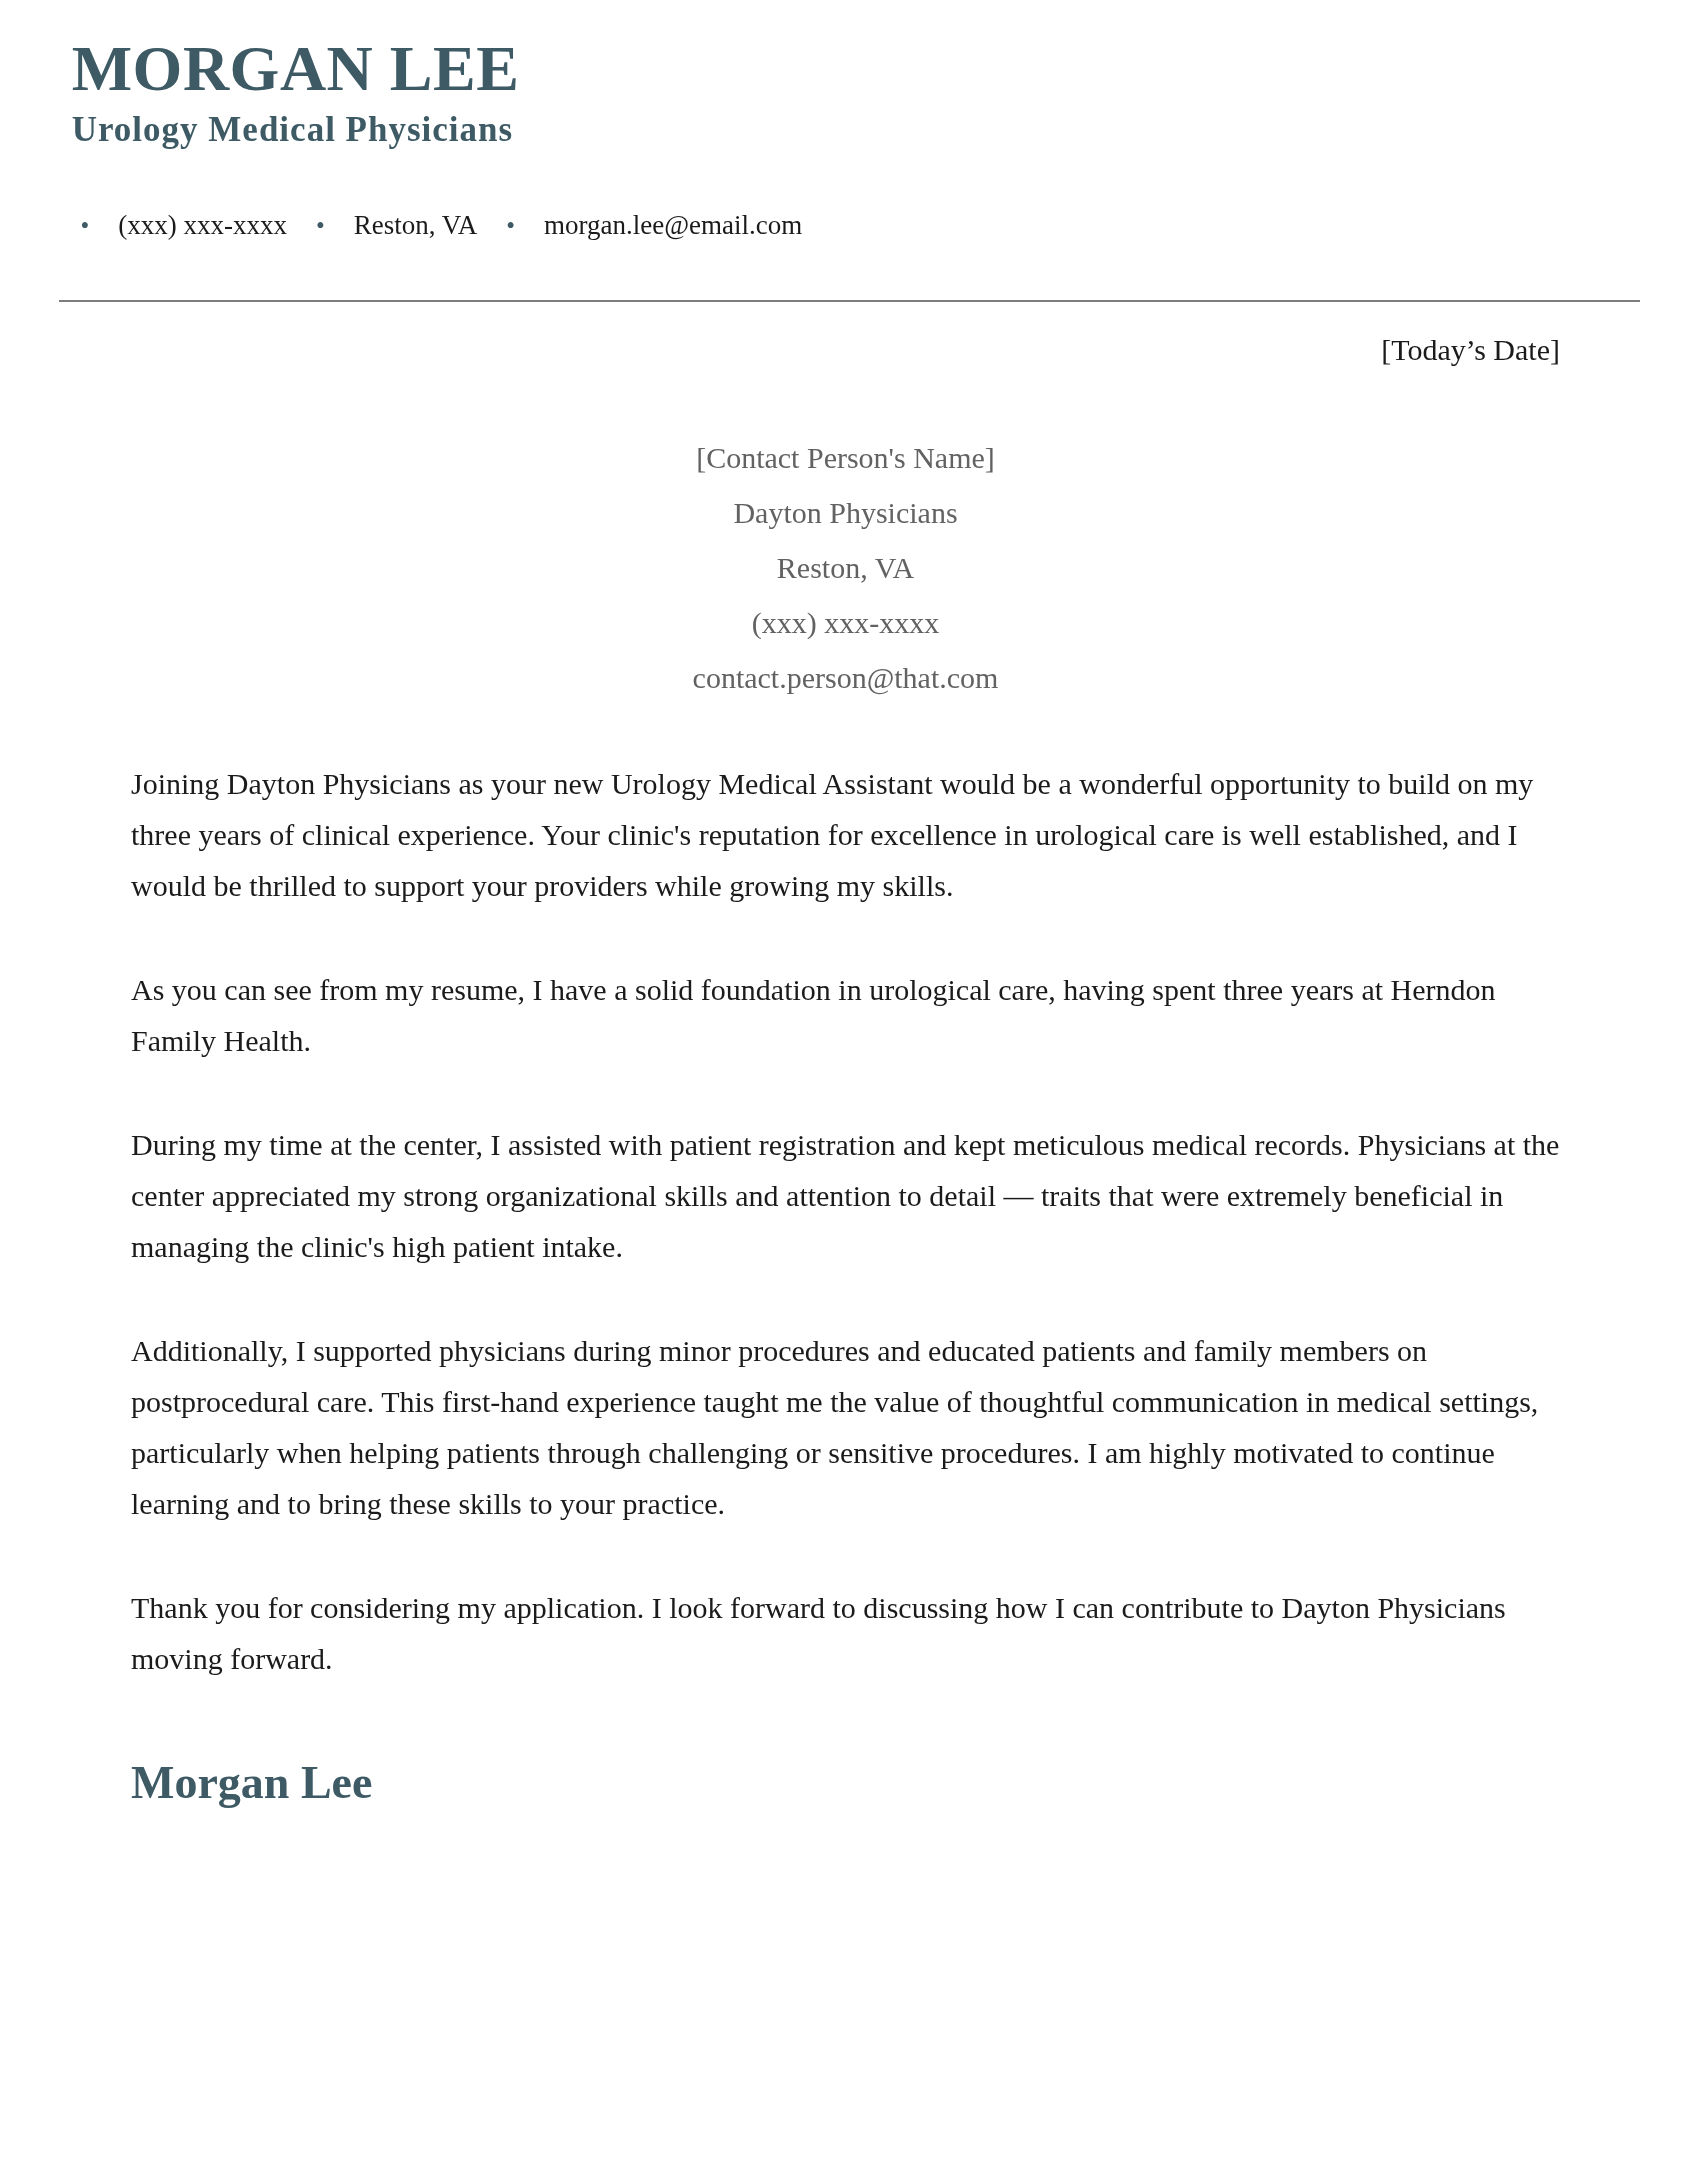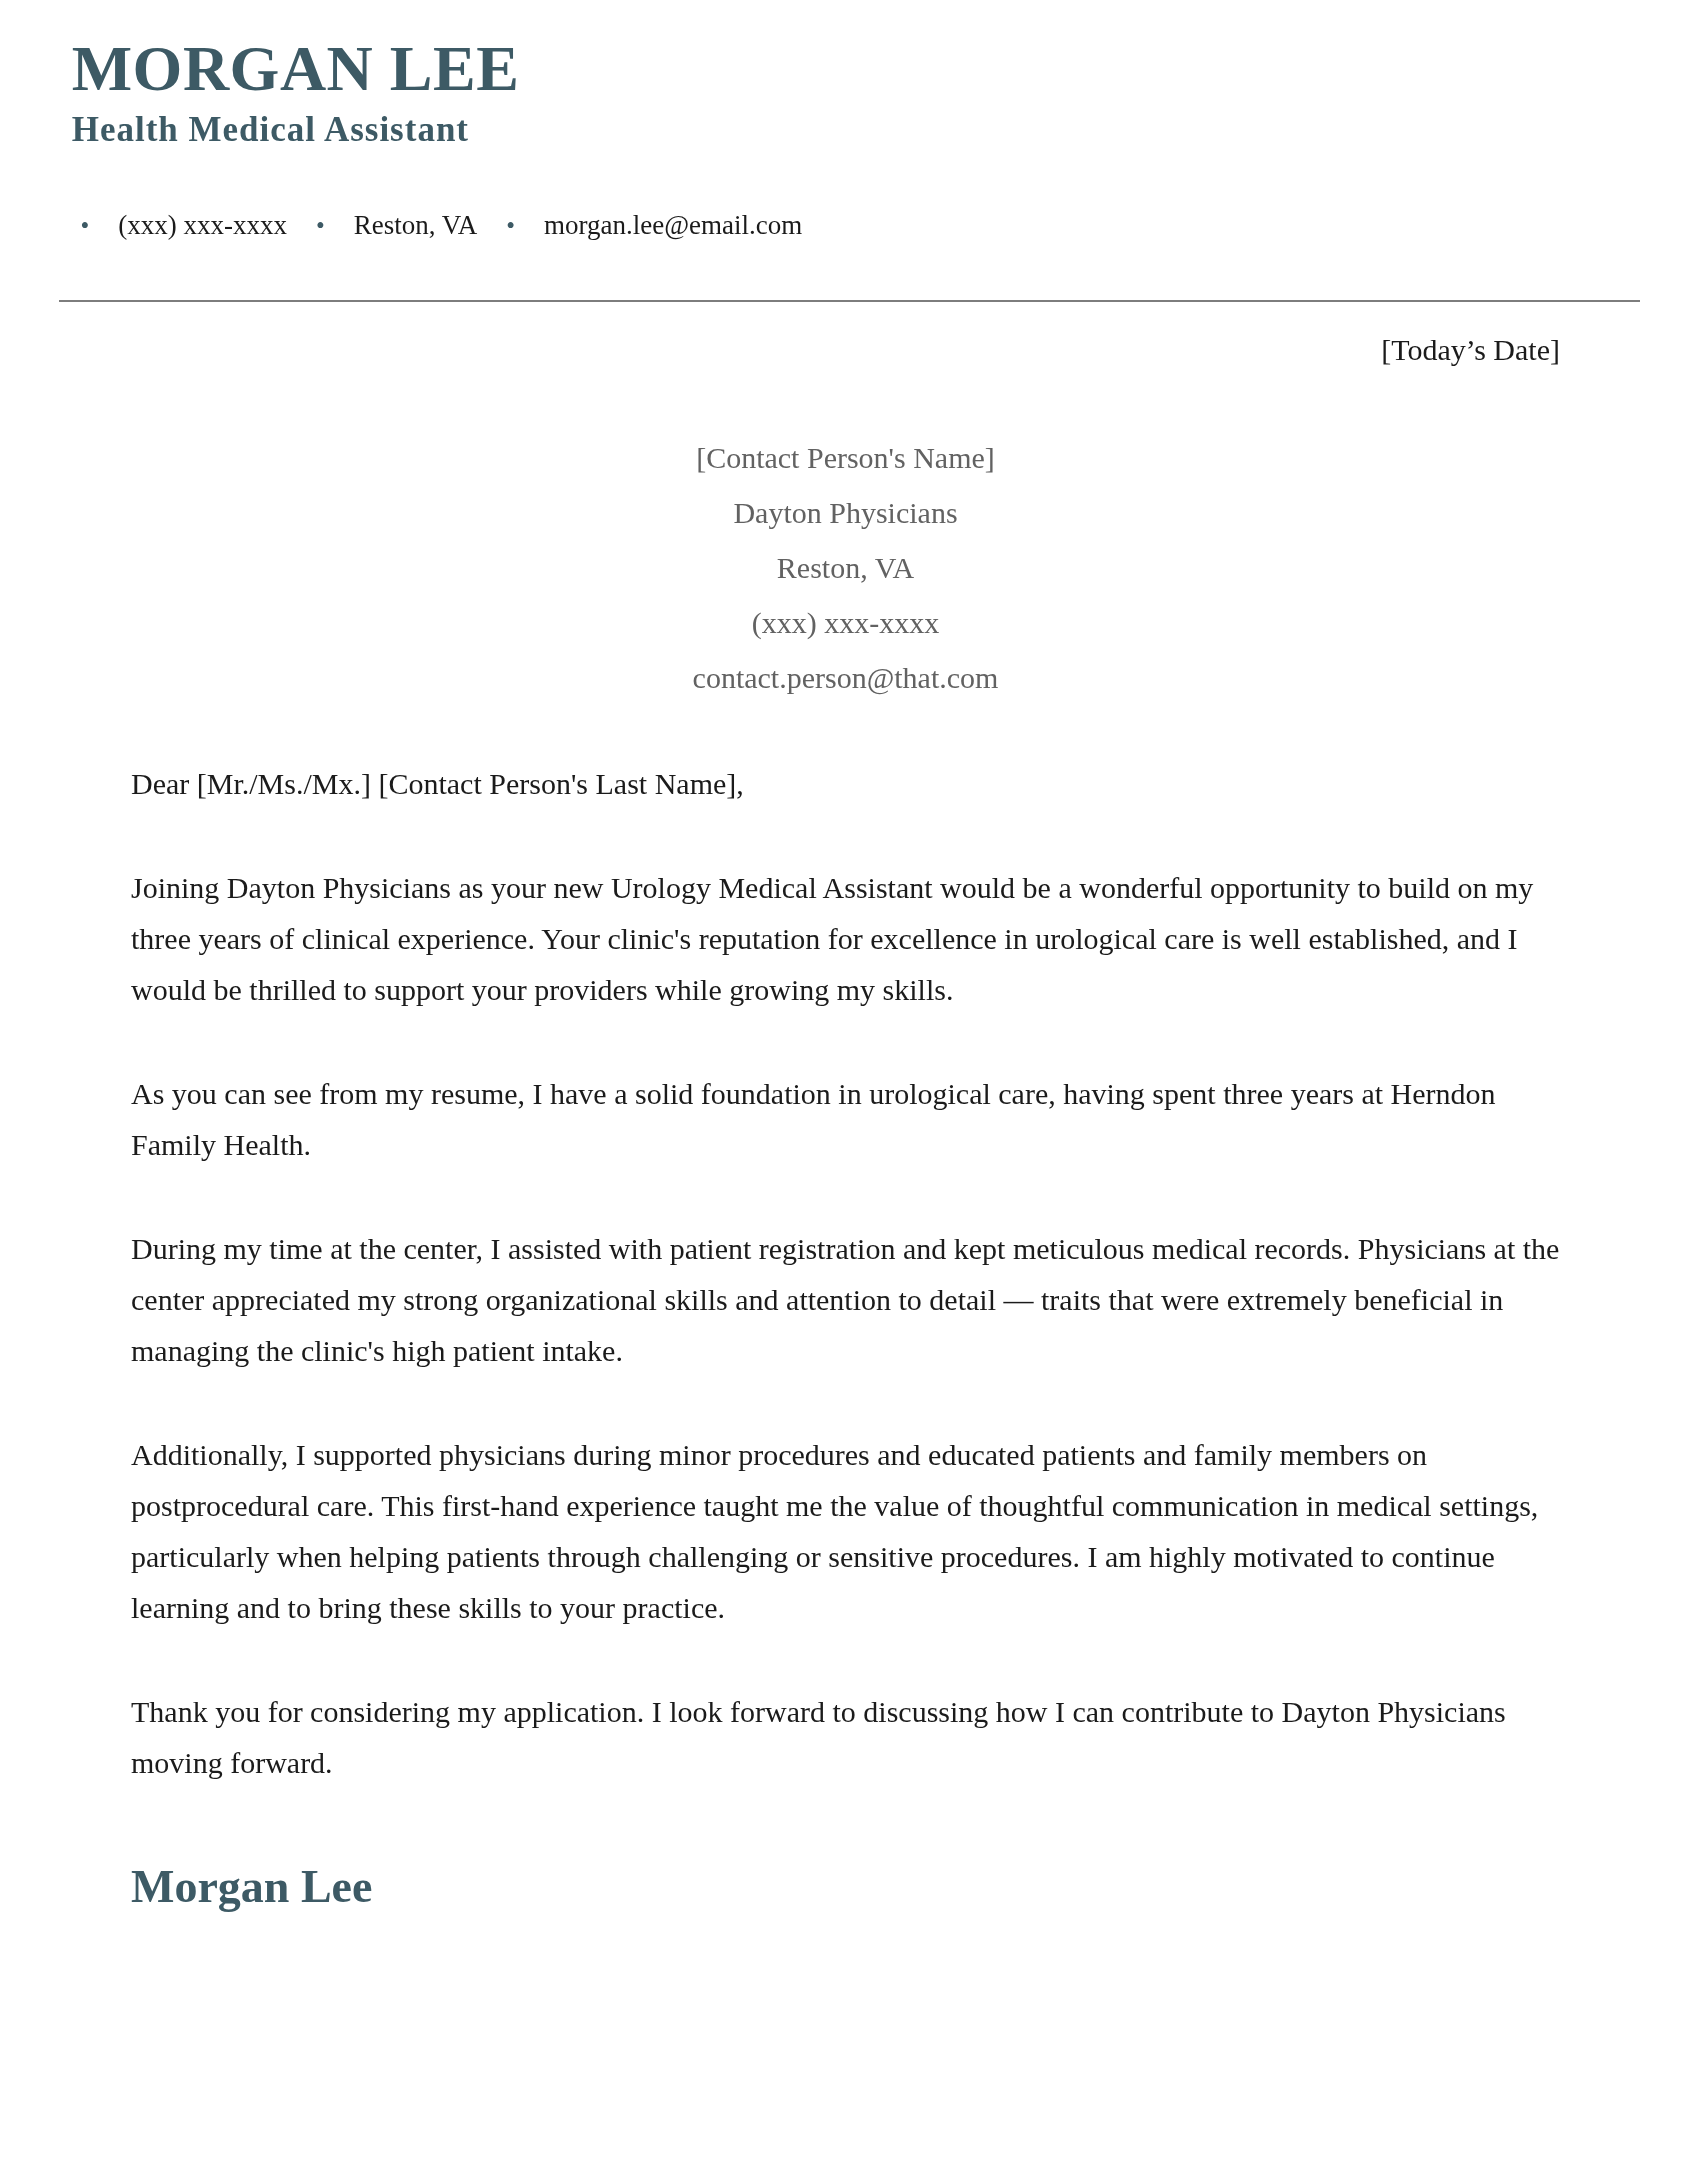--- a/index.html
+++ b/index.html
@@ -76,21 +76,21 @@
     color: #3d5a65;
   }
 </style>
 </head>
 <body>
 
 <div class="page">
 
   <header class="header">
     <h1 class="candidate-name">MORGAN LEE</h1>
-    <h2 class="candidate-title">Health Medical Assistant</h2>
+    <h2 class="candidate-title">Urology Medical Physicians</h2>
 
     <div class="contact">
       <span class="dot">•</span>
       <span>(xxx) xxx-xxxx</span>
       <span class="dot">•</span>
       <span>Reston, VA</span>
       <span class="dot">•</span>
       <span>morgan.lee@email.com</span>
     </div>
   </header>
@@ -102,21 +102,20 @@
     <div class="date-row">[Today’s Date]</div>
 
     <div class="recipient">
       <div>[Contact Person's Name]</div>
       <div>Dayton Physicians</div>
       <div>Reston, VA</div>
       <div>(xxx) xxx-xxxx</div>
       <div>contact.person@that.com</div>
     </div>
 
-    <p>Dear [Mr./Ms./Mx.] [Contact Person's Last Name],</p>
 
     <p>Joining Dayton Physicians as your new Urology Medical Assistant would be a wonderful opportunity to build on my three years of clinical experience. Your clinic's reputation for excellence in urological care is well established, and I would be thrilled to support your providers while growing my skills.</p>
     <p>As you can see from my resume, I have a solid foundation in urological care, having spent three years at Herndon Family Health.</p>
     <p>During my time at the center, I assisted with patient registration and kept meticulous medical records. Physicians at the center appreciated my strong organizational skills and attention to detail — traits that were extremely beneficial in managing the clinic's high patient intake.</p>
     <p>Additionally, I supported physicians during minor procedures and educated patients and family members on postprocedural care. This first-hand experience taught me the value of thoughtful communication in medical settings, particularly when helping patients through challenging or sensitive procedures. I am highly motivated to continue learning and to bring these skills to your practice.</p>
     <p>Thank you for considering my application. I look forward to discussing how I can contribute to Dayton Physicians moving forward.</p>
 
 
     <div class="signature">Morgan Lee</div>
 

